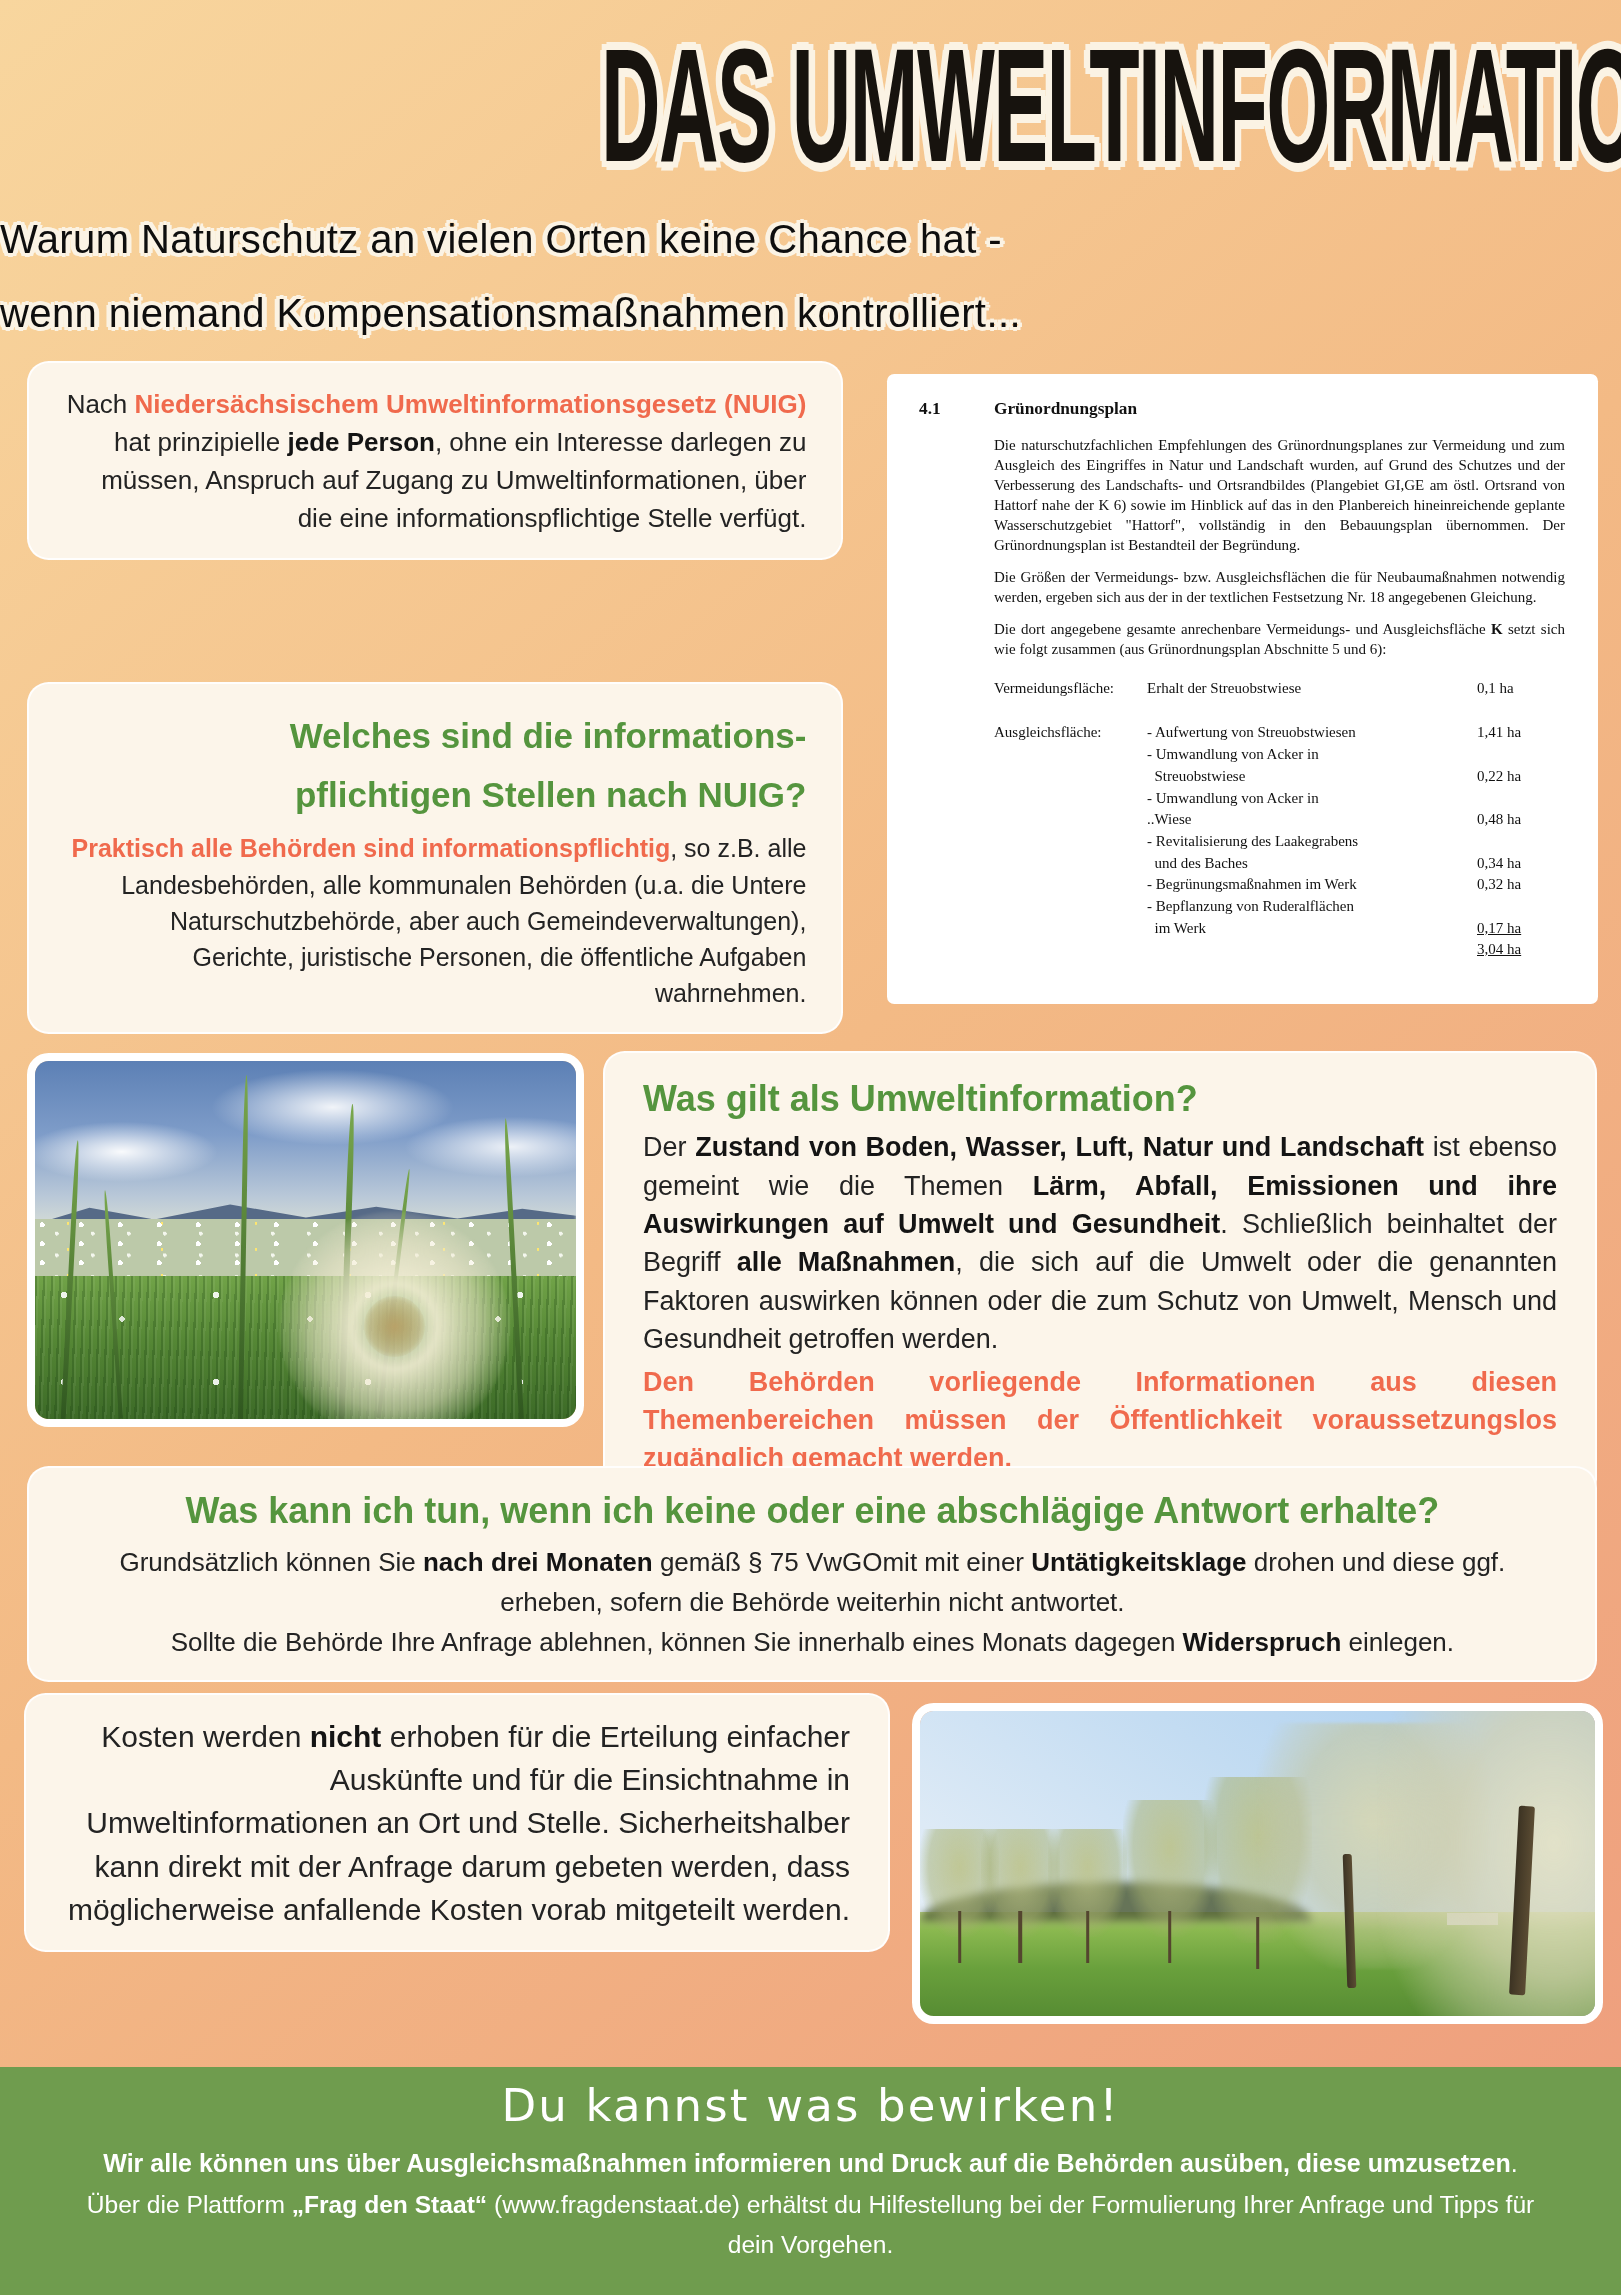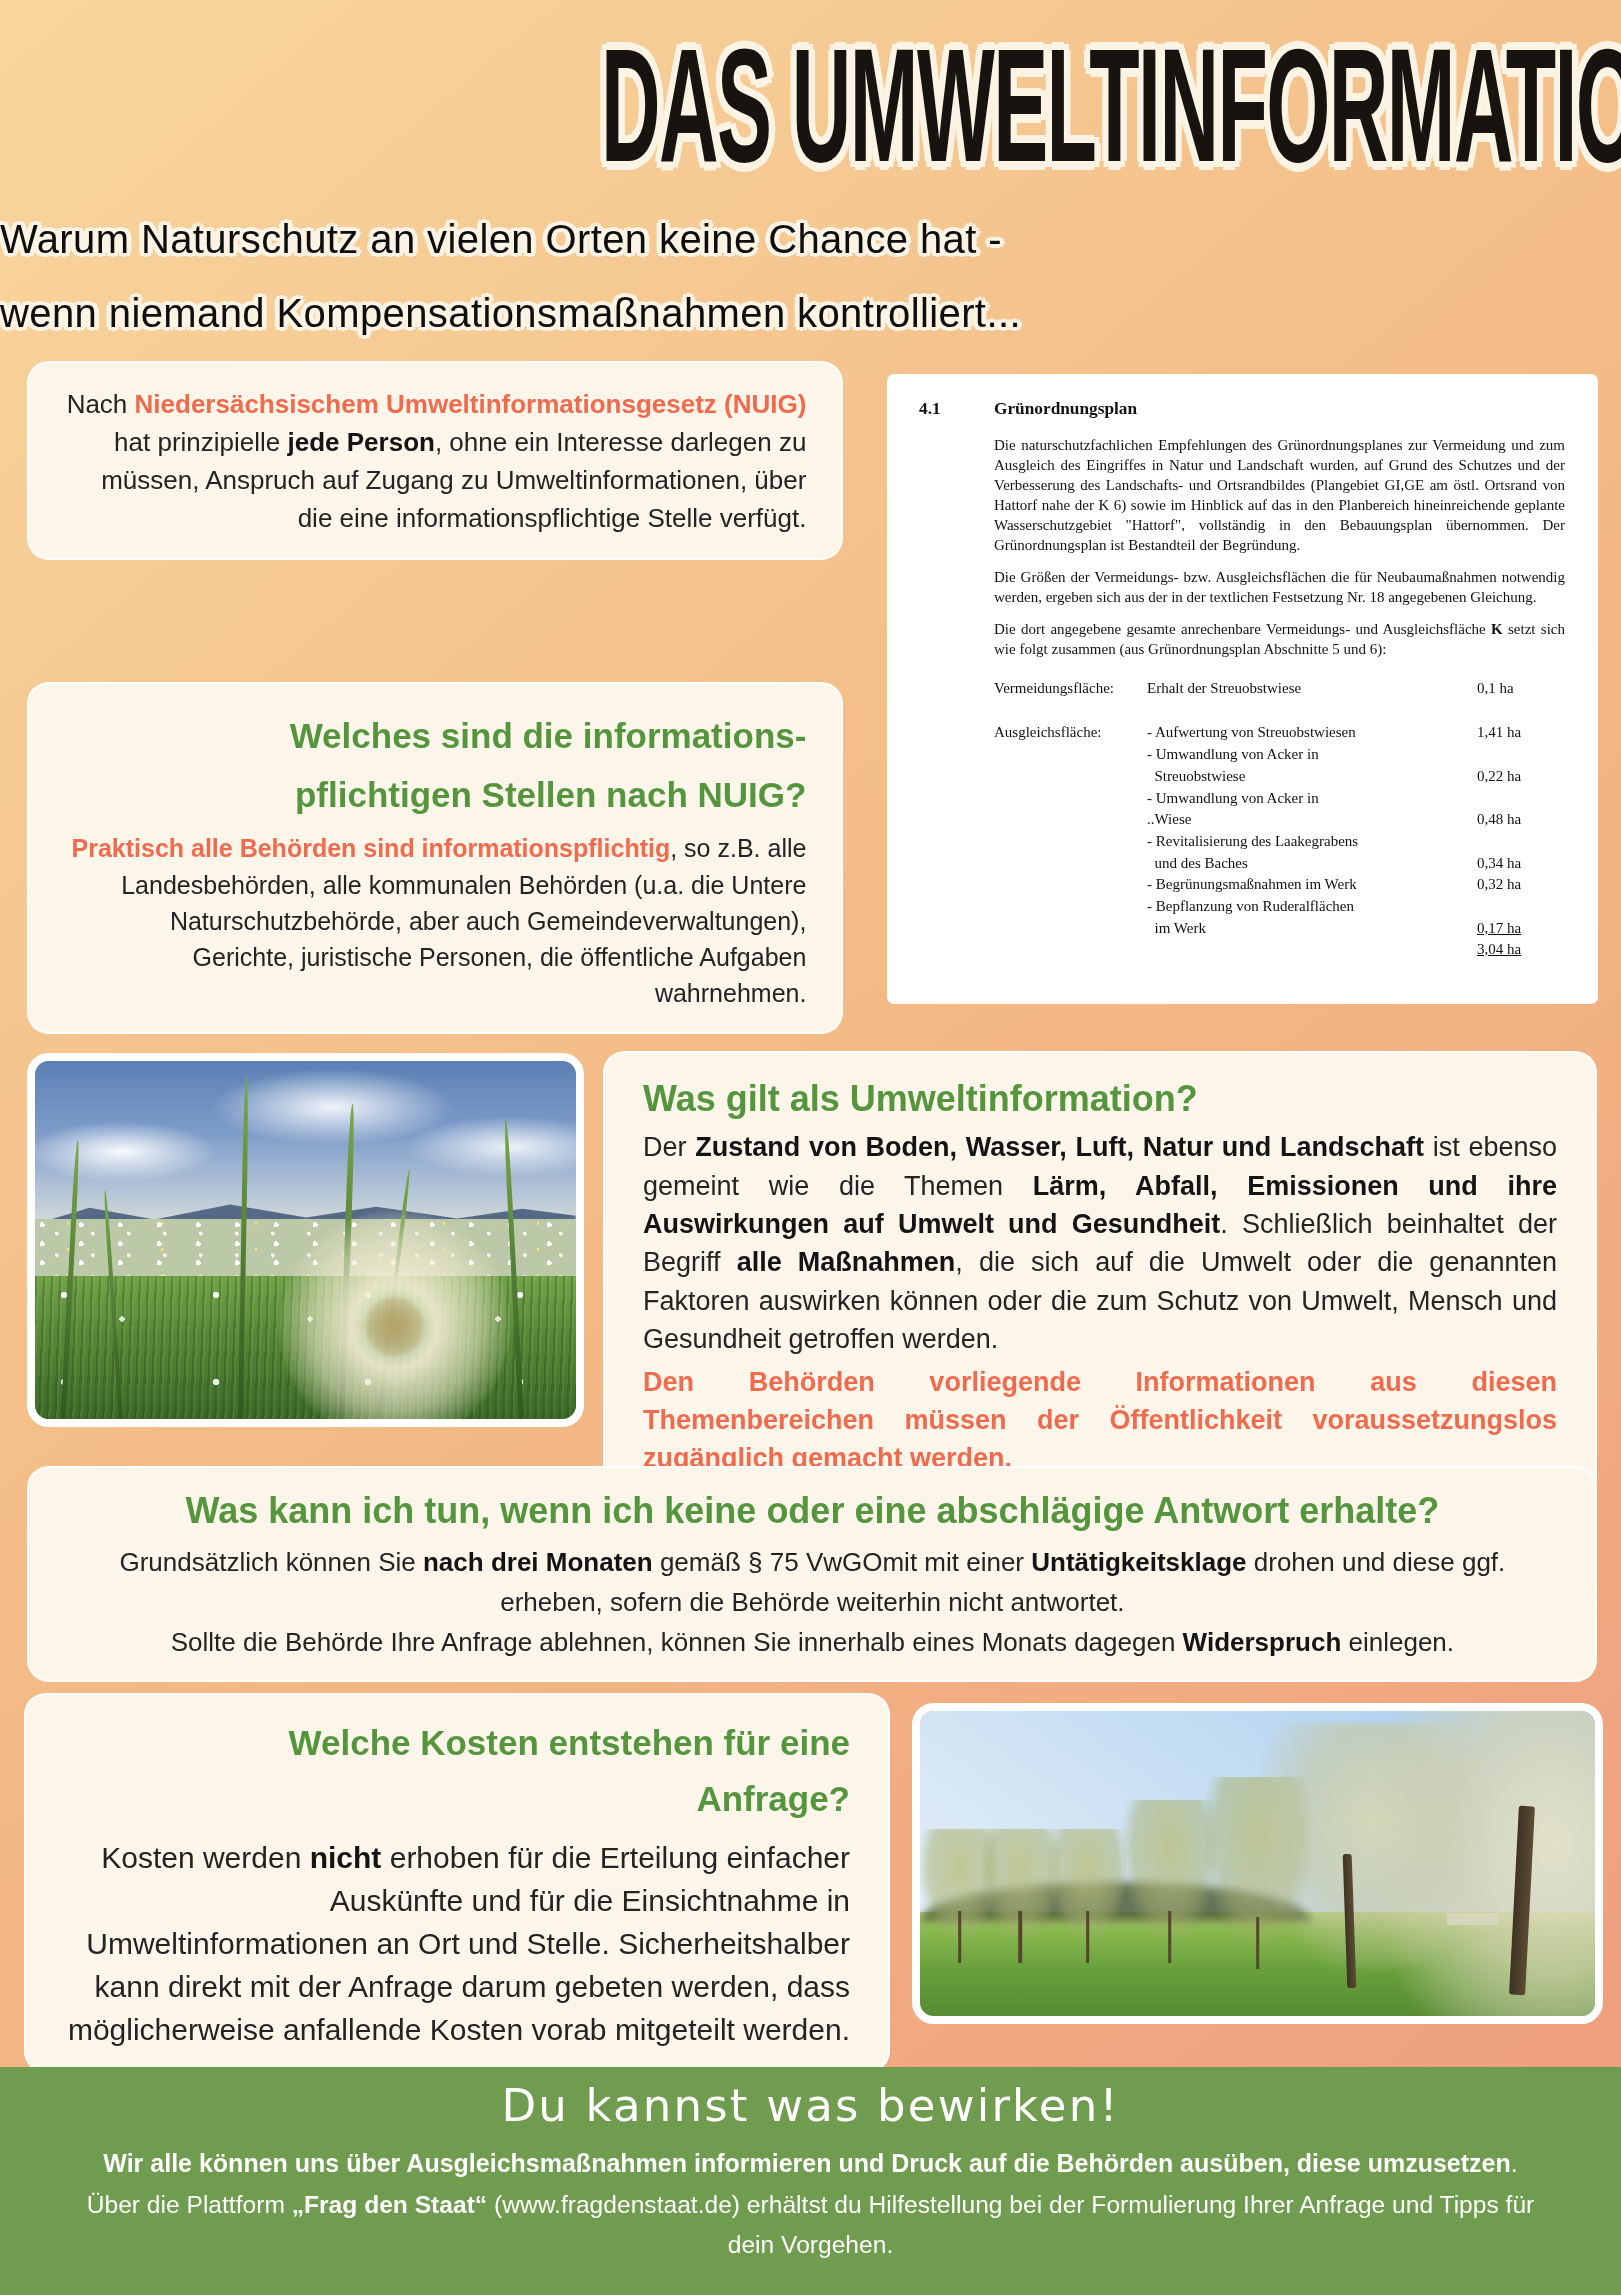--- a/index.html
+++ b/index.html
@@ -287,24 +287,20 @@
     <p class="note">Den Behörden vorliegende Informationen aus diesen Themenbereichen müssen der Öffentlichkeit voraussetzungslos zugänglich gemacht werden.</p>
   </div>
 
   <div class="card box-antwort">
     <h2>Was kann ich tun, wenn ich keine oder eine abschlägige Antwort erhalte?</h2>
     <p class="body"><span>Grundsätzlich können Sie </span><span class="b">nach drei Monaten</span><span> gemäß § 75 VwGOmit mit einer </span><span class="b">Untätigkeitsklage</span><span> drohen und diese ggf. erheben, sofern die Behörde weiterhin nicht antwortet.</span></p>
     <p class="body"><span>Sollte die Behörde Ihre Anfrage ablehnen, können Sie innerhalb eines Monats dagegen </span><span class="b">Widerspruch</span><span> einlegen.</span></p>
   </div>
 
   <div class="card box-kosten">
-    <h2>
-      <div>Welche Kosten entstehen für eine</div>
-      <div>Anfrage?</div>
-    </h2>
     <p class="body"><span>Kosten werden </span><span class="b">nicht</span><span> erhoben für die Erteilung einfacher Auskünfte und für die Einsichtnahme in Umweltinformationen an Ort und Stelle. Sicherheitshalber kann direkt mit der Anfrage darum gebeten werden, dass möglicherweise anfallende Kosten vorab mitgeteilt werden.</span></p>
   </div>
 
   <div class="photo ph-trees">
     <div class="p2-sky"></div>
     <div class="p2-ground"></div>
     <div class="p2-treeline"></div>
     <div class="p2-bldg"></div>
     <div class="stree st1"></div>
     <div class="stree st2"></div>

